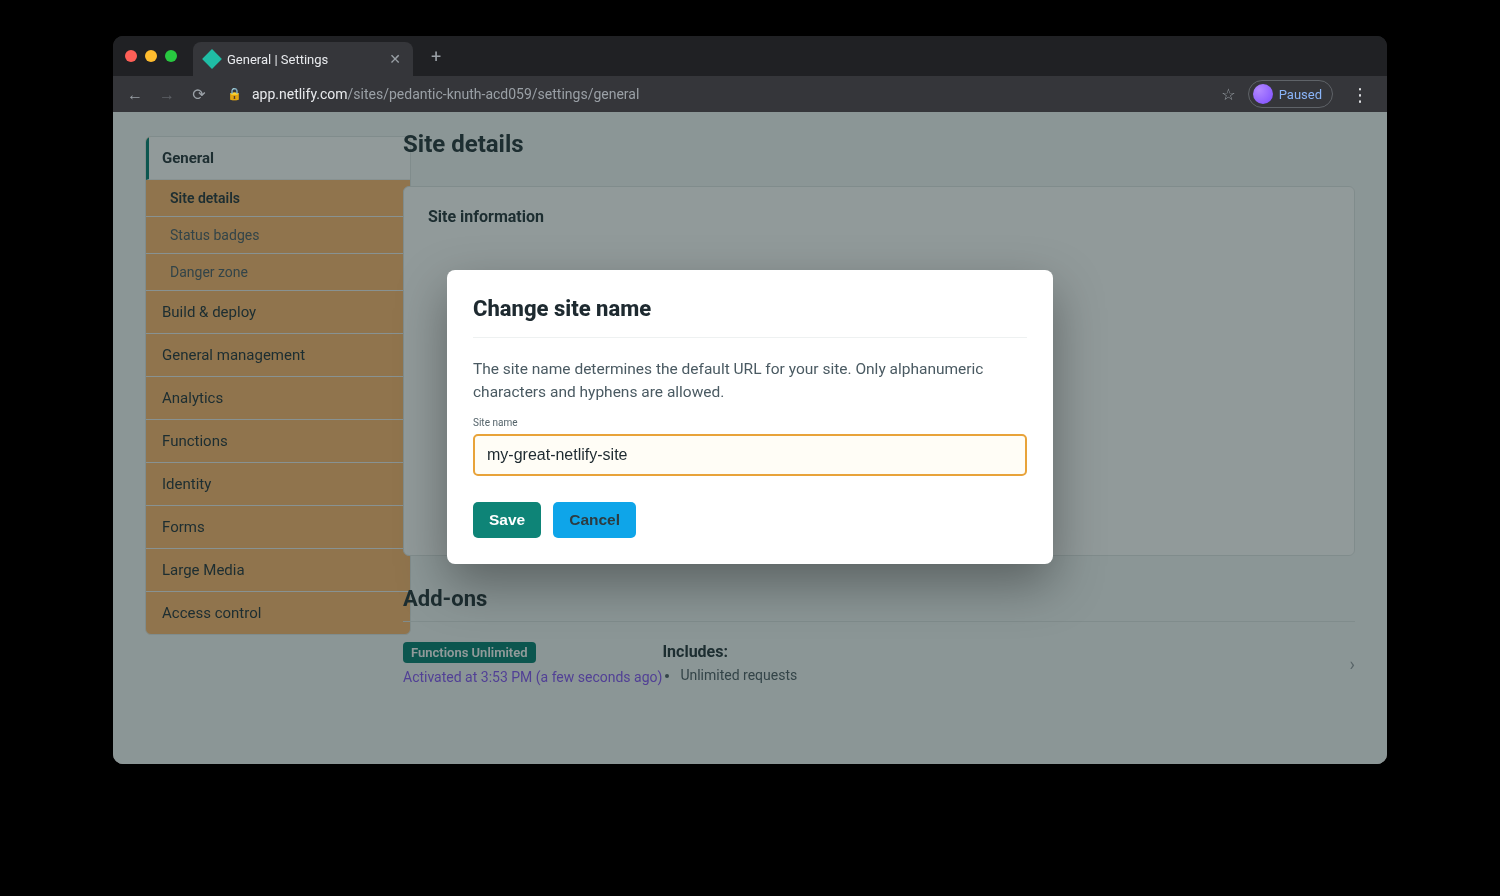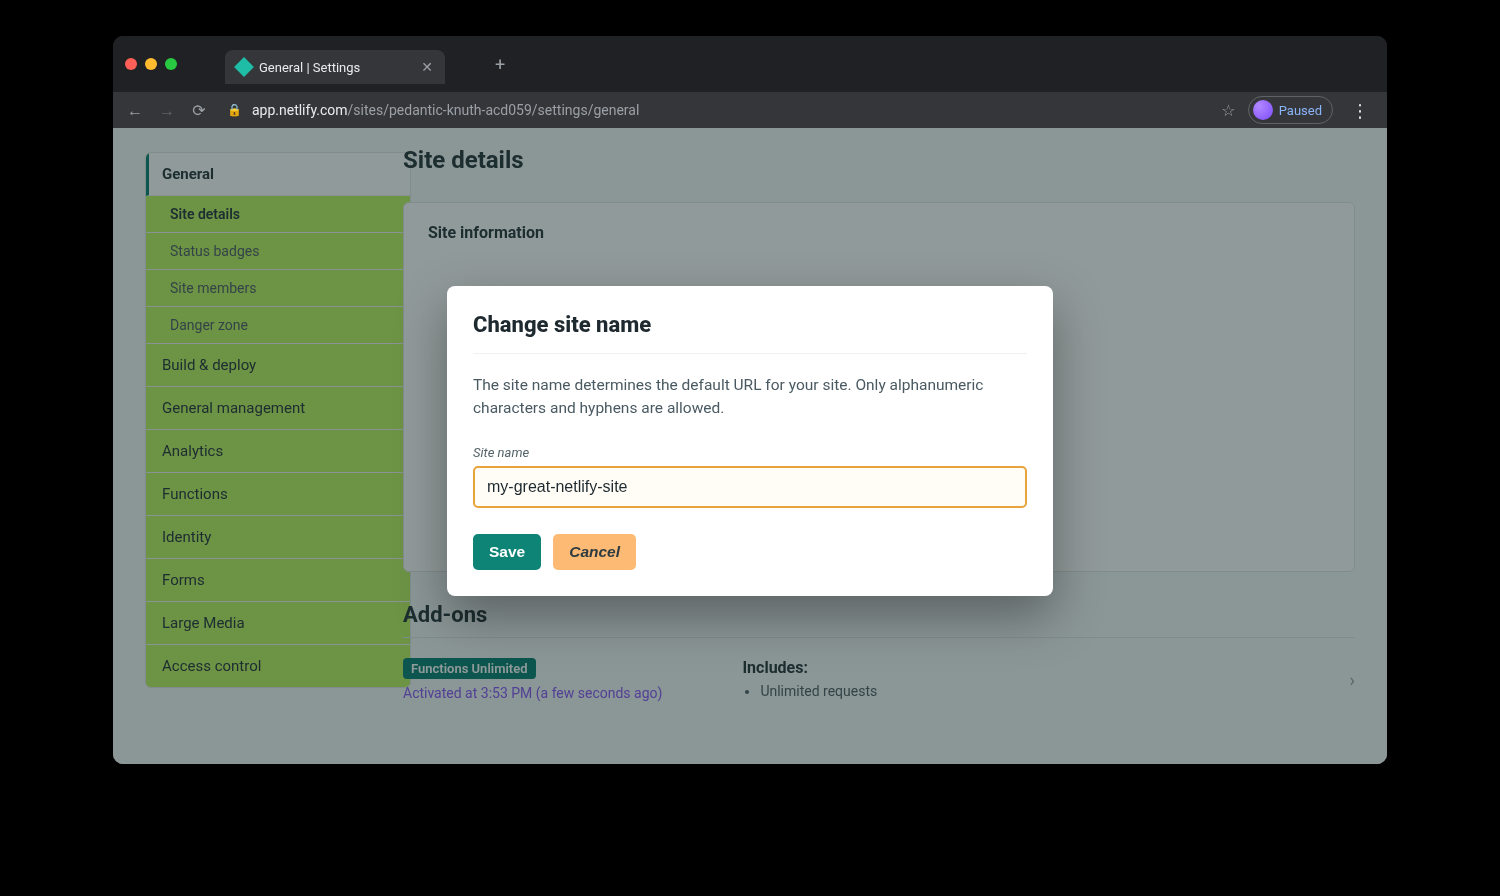--- a/index.html
+++ b/index.html
@@ -20,26 +20,25 @@
     margin-top: 36px;
     background: #2a2d2f;
     border-radius: 10px;
     overflow: hidden;
     box-shadow: 0 20px 60px rgba(0,0,0,0.5);
     display: flex;
     flex-direction: column;
   }
   
   .tab-bar {
-    height: 56px;
+    height: 40px;
     background: #202124;
     display: flex;
     align-items: center;
     padding-left: 12px;
-    gap: 32px;
   }
   .traffic-lights { display: flex; gap: 8px; margin-right: 16px; }
   .tl { width: 12px; height: 12px; border-radius: 50%; }
   .tl.red { background: #ff5f57; }
   .tl.yellow { background: #febc2e; }
   .tl.green { background: #28c840; }
   .tab {
     height: 34px;
     background: #35363a;
     border-radius: 8px 8px 0 0;
@@ -103,21 +102,21 @@
   }
   .app {
     display: flex;
     height: 100%;
   }
   .sidebar {
     width: 266px;
     padding: 24px 0 0 32px;
   }
   .sidebar-card {
-    background: #bef264;
+    background: #fdba74;
     border: 1px solid #e1e6e6;
     border-radius: 6px;
     overflow: hidden;
     width: 266px;
   }
   .sb-item {
     padding: 12px 16px;
     font-size: 15px;
     color: #2d3b41;
     border-bottom: 1px solid #eef1f1;
@@ -155,21 +154,21 @@
   }
   .panel h2 { font-size: 16px; font-weight: 700; color: #2d3b41; }
   .addons-head {
     margin-top: 30px;
     font-size: 22px;
     font-weight: 700;
     color: #2d3b41;
     padding-bottom: 10px;
     border-bottom: 1px solid #e1e6e6;
   }
-  .addons-body { display: flex; gap: 80px; margin-top: 20px; align-items: flex-start;}
+  .addons-body { display: flex; margin-top: 20px; align-items: flex-start;}
   .badge {
     display: inline-block;
     background: #0e8477;
     color: #fff;
     font-size: 13px;
     font-weight: 600;
     padding: 3px 8px;
     border-radius: 4px;
   }
   .muted { color: #8b5cf6; font-size: 14px; margin-top: 6px; }
@@ -188,21 +187,21 @@
   .modal {
     margin-top: 158px;
     width: 606px;
     background: #fff;
     border-radius: 8px;
     box-shadow: 0 20px 50px rgba(0,0,0,0.35);
     padding: 26px 26px 26px 26px;
   }
   .modal-title { font-size: 22px; font-weight: 800; color: #1e2a30; padding-bottom: 16px; border-bottom: 1px solid #eef1f1; }
   .modal-desc { font-size: 15.5px; color: #4a5a62; margin-top: 20px; line-height: 1.5; }
-  .field-label { font-size: 13px; color: #54636a; margin-top: 24px; font-style: italic; }
+  .field-label { font-size: 10px; color: #54636a; margin-top: 12px; }
   .field-input {
     width: 100%;
     margin-top: 6px;
     padding: 10px 12px;
     font-size: 16px;
     border: 2px solid #e8a33a;
     border-radius: 5px;
     background: #fffdf6;
     color: #1e2a30;
     outline: none;
@@ -212,21 +211,21 @@
   .modal-actions { margin-top: 26px; display: flex; gap: 12px; }
   .btn {
     border: none;
     border-radius: 5px;
     padding: 9px 16px;
     font-size: 15.5px;
     font-weight: 600;
     cursor: pointer;
   }
   .btn-primary { background: #0e8477; color: #fff; }
-  .btn-secondary { background: #fdba74; color: #2d3b41; font-style: italic; }
+  .btn-secondary { background: #0ea5e9; color: #2d3b41; }
 </style>
 </head>
 <body>
 
 <div class="browser-window">
 
   <div class="tab-bar">
     <div class="traffic-lights">
       <div class="tl red"></div>
       <div class="tl yellow"></div>
@@ -264,23 +263,20 @@
       <div class="sidebar">
         <div class="sidebar-card">
           <div class="sb-item active">
             <span>General</span>
           </div>
           <div class="sb-sub sel">
             <span>Site details</span>
           </div>
           <div class="sb-sub">
             <span>Status badges</span>
-          </div>
-          <div class="sb-sub">
-            <span>Site members</span>
           </div>
           <div class="sb-sub">
             <span>Danger zone</span>
           </div>
           <div class="sb-item">
             <span>Build &amp; deploy</span>
           </div>
           <div class="sb-item">
             <span>General management</span>
           </div>

